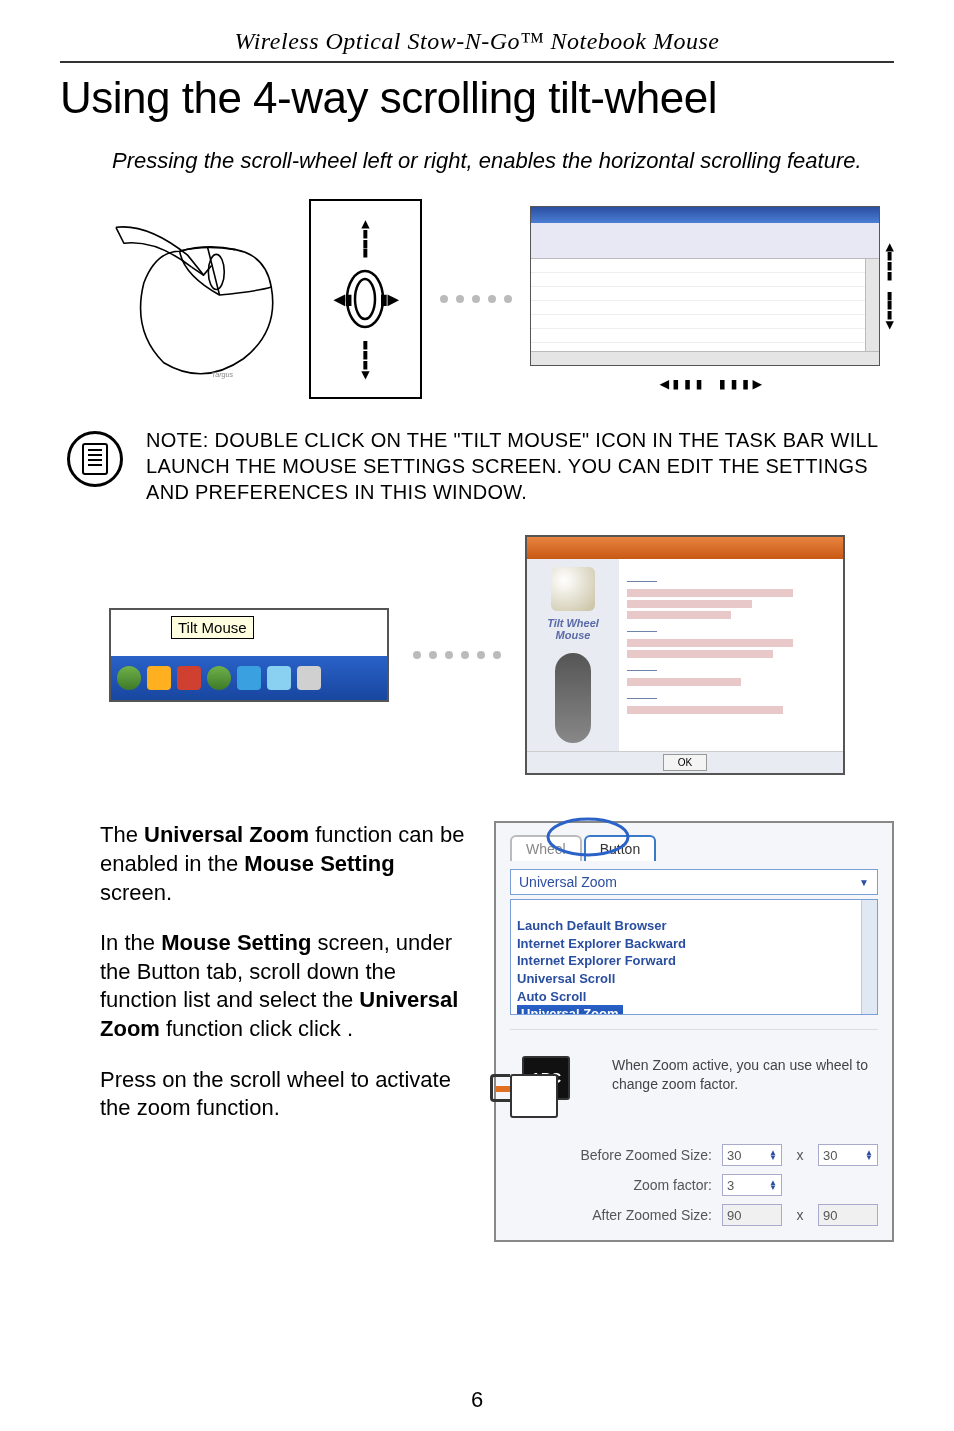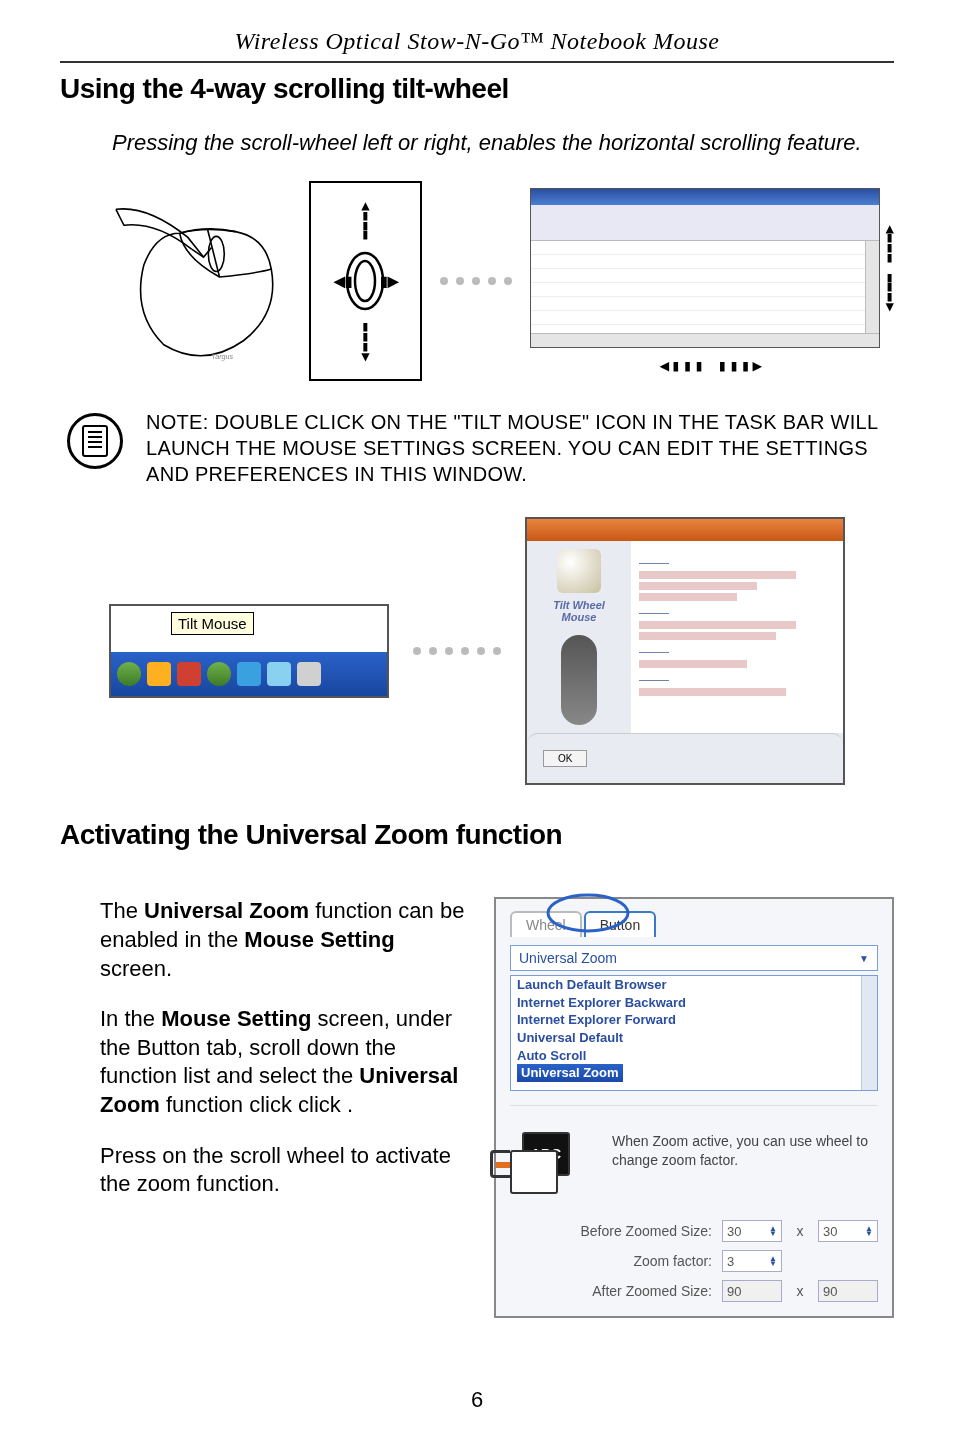--- a/index.html
+++ b/index.html
@@ -1,20 +1,20 @@
 <!DOCTYPE html>
 <html><head>
 <meta charset="utf-8">
 <style>
   * { box-sizing: border-box; margin: 0; padding: 0; }
   html, body { width: 954px; height: 1431px; font-family: Arial, Helvetica, sans-serif; background: #fff; color: #000; }
   .page { width: 954px; height: 1431px; padding: 28px 60px 20px 60px; position: relative; }
   .header-italic { font-style: italic; font-family: Georgia, 'Times New Roman', serif; font-size: 24px; text-align: center; margin-bottom: 6px; letter-spacing: 0.5px; }
   .hr { border: 0; border-top: 2px solid #333; margin: 0 0 10px 0; }
-  .h1 { font-family: Arial, Helvetica, sans-serif; font-weight: 700; font-size: 28px; letter-spacing: -0.5px; margin-bottom: 24px; }
+  .h1 { font-family: Arial, Helvetica, sans-serif; font-weight: 400; font-size: 44px; letter-spacing: -0.5px; margin-bottom: 24px; }
   .body-text { font-size: 22px; margin-left: 52px; margin-right: 10px; margin-bottom: 24px; line-height: 1.28; font-style: italic; }
 
   
   .illust-row { display: flex; align-items: center; justify-content: flex-start; gap: 18px; margin: 0 0 28px 40px; }
   .mouse-draw { width: 240px; height: 200px; }
   .wheel-panel { width: 140px; height: 200px; border: 2px solid #000; display: flex; align-items: center; justify-content: center; flex-direction: column; gap: 6px; }
   .dots { display: flex; gap: 8px; align-items: center; }
   .dot { width: 8px; height: 8px; border-radius: 50%; background: #bbb; }
   .spreadsheet-wrap { position: relative; display: flex; flex-direction: column; align-items: center; }
   .spreadsheet { width: 350px; height: 160px; border: 1px solid #555; background: linear-gradient(#fff,#fff); position: relative; overflow: hidden; }
@@ -39,42 +39,42 @@
   .tray-tip { background:#ffffe0; border:1px solid #000; font-size:15px; padding:2px 6px; display:inline-block; margin: 6px 0 0 60px; }
   .tray-bar { height: 44px; background: linear-gradient(#2a62c8,#1846a0); display:flex; align-items:center; gap:6px; padding:0 6px;}
   .tray-bar .ic { width:24px; height:24px; border-radius:4px; background:#ddd; }
   .tray-bar .ic.g { background: linear-gradient(#6fb14a,#3e7a28); border-radius:50%;}
   .tray-bar .ic.o { background: #ffb020; }
   .tray-bar .ic.r { background: #d04030; }
   .tray-bar .ic.bl { background: #3aa0e0; }
   .settings { width: 320px; border: 2px solid #555; background: #e8ecf2; font-size: 11px; }
   .settings-title { height: 22px; background: linear-gradient(#e88440,#c85814); }
   .settings-body { display:flex; }
-  .settings-left { width: 104px; padding: 8px; color:#5a6aa8; font-style: italic; font-weight:bold; display:flex; flex-direction:column; align-items:center; gap:6px;}
+  .settings-left { width: 92px; padding: 8px; color:#5a6aa8; font-style: italic; font-weight:bold; display:flex; flex-direction:column; align-items:center; gap:6px;}
   .settings-left .timg { width: 44px; height: 44px; background: radial-gradient(circle at 30% 30%, #fff, #c8c0a0); border-radius: 6px; }
   .settings-left .timg2 { width: 36px; height: 90px; background: linear-gradient(#555,#888); border-radius: 18px; margin-top:6px;}
   .settings-right { flex:1; padding: 10px 8px; background:#fff; font-size:10px; color:#c06060;}
   .settings-right .line { height: 8px; background: #e8c8c8; margin: 3px 0; width: 80%; }
   .settings-right .lbl { color:#406090; margin: 6px 0 2px 0; }
-  .settings-foot { text-align:left; padding: 16px; border-top:1px solid #ccc;border-radius:11px;}
+  .settings-foot { text-align:center; padding: 2px; border-top:1px solid #ccc;}
   .settings-foot .btn { display:inline-block; border:1px solid #999; padding:2px 14px; font-size:10px; background:#f4f4f4;}
 
   
   .lower { display:flex; gap: 24px; align-items:flex-start;margin-top:46px; }
   .lower-left { flex:1; font-size: 22px; line-height:1.3; padding-left: 40px;}
   .lower-left p { margin-bottom: 22px; }
   .bold { font-weight: bold; }
 
   .dialog { width: 400px; border: 2px solid #888; font-size: 14px; color:#333; background:#f4f6fa; padding: 12px 14px 14px 14px;}
   .tabrow { display:flex; gap:2px; margin-bottom:8px;}
   .tab { border:2px solid #3a78c8; border-bottom: none; border-radius: 6px 6px 0 0; padding: 4px 14px; font-size: 14px; background:#fff;}
   .tab.off { border-color:#bbb; color:#888;}
   .combo { border:1px solid #7a9ed8; background:#fff; padding: 4px 8px; color:#2a4ea0; font-size:14px; display:flex; justify-content:space-between; align-items:center; margin-bottom:4px;}
   .combo .chev { font-size:10px; color:#2a4ea0;}
-  .listbox { border:1px solid #7a9ed8; background:#fff; padding:0 6px; height: 116px; overflow:hidden; color:#2a4ea0; font-weight:bold; font-size:13px; line-height:1.35; position:relative; margin-bottom:14px;}
+  .listbox { border:1px solid #7a9ed8; background:#fff; padding:17px 6px; height: 116px; overflow:hidden; color:#2a4ea0; font-weight:bold; font-size:13px; line-height:1.35; position:relative; margin-bottom:14px;}
   .listbox .hi { background: linear-gradient(#2a62c8,#1a4aa8); color:#fff; padding: 0 4px; display:inline-block;}
   .listbox .scr { position:absolute; right:0; top:0; bottom:0; width:16px; background:#e0e8f4; border-left:1px solid #bcd;}
   .preview-row { display:flex; gap:12px; align-items:flex-start; border-top: 1px solid #ddd; padding-top: 26px; margin-bottom: 18px;}
   .abc-stack { width: 64px; height: 64px; position:relative;}
   .abc-card { position:absolute; width:48px; height:44px; border:2px solid #333; background:#fff; border-radius:3px; }
   .abc-card.b { left:12px; top:0; background:#111; color:#fff; display:flex; align-items:center; justify-content:center; font-weight:bold; font-size:14px;}
   .abc-card.f { left:0; top:18px; }
   .clamp { position:absolute; left:-20px; top:18px; width:20px; height:28px; border:3px solid #333; border-right:none; border-radius: 4px 0 0 4px;}
   .orange-bar { position:absolute; left:-14px; top:30px; width:30px; height:6px; background:#e07020;}
   .preview-text { font-size: 14px; color:#444; line-height:1.3; flex:1;}
@@ -217,21 +217,20 @@
           <div class="lbl">―――</div>
           <div class="line" style="width:55%"></div>
           <div class="lbl">―――</div>
           <div class="line" style="width:75%"></div>
         </div>
       </div>
       <div class="settings-foot"><span class="btn">OK</span></div>
     </div>
   </div>
 
-  <div class="h1">Activating the Universal Zoom function</div>
 
   <div class="lower">
     <div class="lower-left">
       <p>
         <span>The </span><span class="bold">Universal Zoom</span><span> function can be enabled in the </span><span class="bold">Mouse Setting</span><span> screen.</span>
       </p>
       <p>
         <span>In the </span><span class="bold">Mouse Setting</span><span> screen, under the Button tab, scroll down the function list and select the </span><span class="bold">Universal Zoom</span><span> function click click  .</span>
       </p>
       <p>Press on the scroll wheel to activate the zoom function.</p>
@@ -248,21 +247,21 @@
 
       <div class="combo">
         <span>Universal Zoom</span>
         <span class="chev">▼</span>
       </div>
 
       <div class="listbox">
         <div>Launch Default Browser</div>
         <div>Internet Explorer Backward</div>
         <div>Internet Explorer Forward</div>
-        <div>Universal Default</div>
+        <div>Universal Scroll</div>
         <div style="color:#2a4ea0">Auto Scroll</div>
         <span class="hi">Universal Zoom</span><br>
         
         <div class="scr"></div>
       </div>
 
       <div class="preview-row">
         <div style="position:relative; width:90px; height:70px;">
           <div class="clamp"></div>
           <div class="orange-bar"></div>

